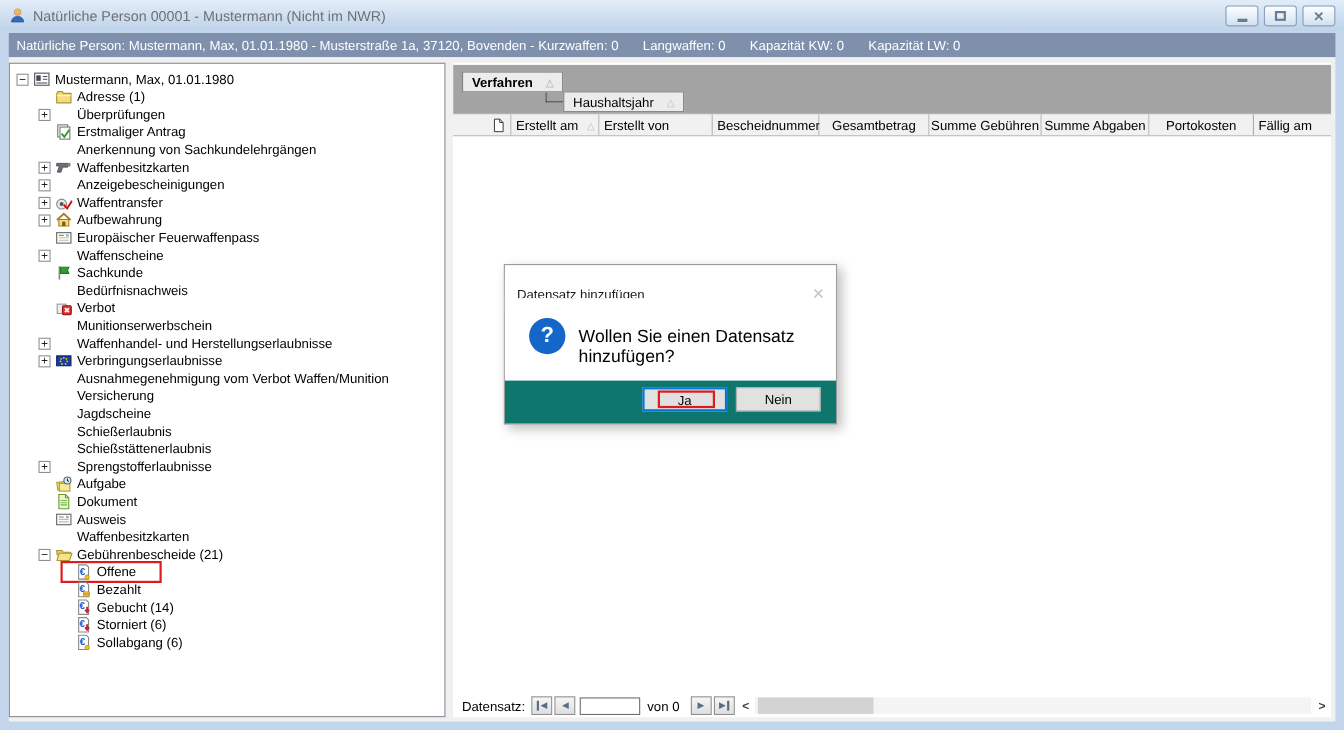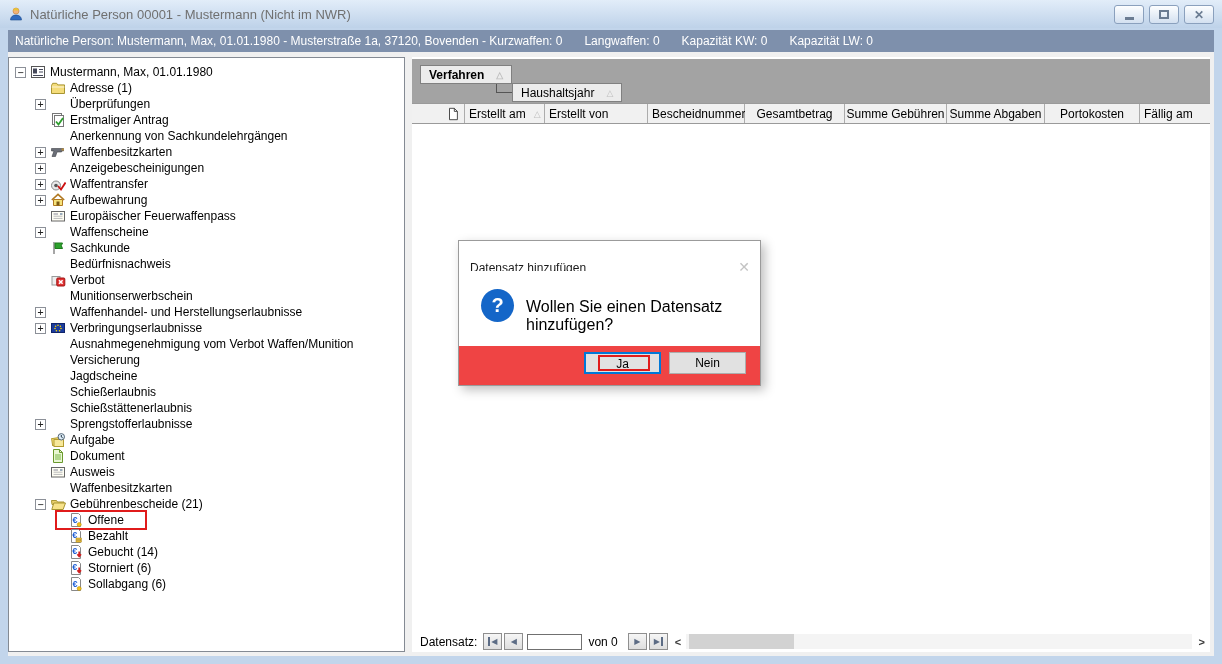--- a/index.html
+++ b/index.html
@@ -81,21 +81,21 @@
   
   .dialog { position:absolute; left:458px; top:240px; width:303px; height:146px; background:#ffffff;
     border:1px solid #9b9b9b; box-shadow:4px 4px 10px rgba(0,0,0,0.25); }
   .dialog-title { position:absolute; left:0; top:0; width:100%; height:30px; background:#ffffff;
     font-size:12px; color:#1a1a1a; display:flex; align-items:center; padding-left:11px;margin-top:12px; }
   .dialog-close { position:absolute; right:10px; top:7px; color:#c3c3c3; font-size:14px; line-height:1; }
   .dialog-body { position:absolute; left:0; top:30px; width:100%; height:77px; background:#ffffff; }
   .q-icon { position:absolute; left:22px; top:18px; width:33px; height:33px; border-radius:50%;
     background:#1466c8; color:#ffffff; font-size:20px; font-weight:bold; text-align:center; line-height:33px; }
   .dialog-msg { position:absolute; left:67px; top:27px; font-size:16px; color:#000; }
-  .dialog-footer { position:absolute; left:0; bottom:0; width:100%; height:39px; background:#ef4444;margin-top:32px; }
+  .dialog-footer { position:absolute; left:0; bottom:0; width:100%; height:39px; background:#0f766e;margin-top:32px; }
   .btn { position:absolute; top:6px; height:22px; width:77px; font-size:12px; text-align:center;
     line-height:20px; background:#e1e1e1; }
   .btn-yes { left:125px; border:2px solid #0078d7; }
   .btn-no  { left:210px; border:1px solid #adadad; }
   .btn-annotation { position:absolute; left:12px; top:1px; width:52px; height:16px;
     border:2px solid #e01b1b; pointer-events:none; }
 </style>
 </head>
 <body>
 

